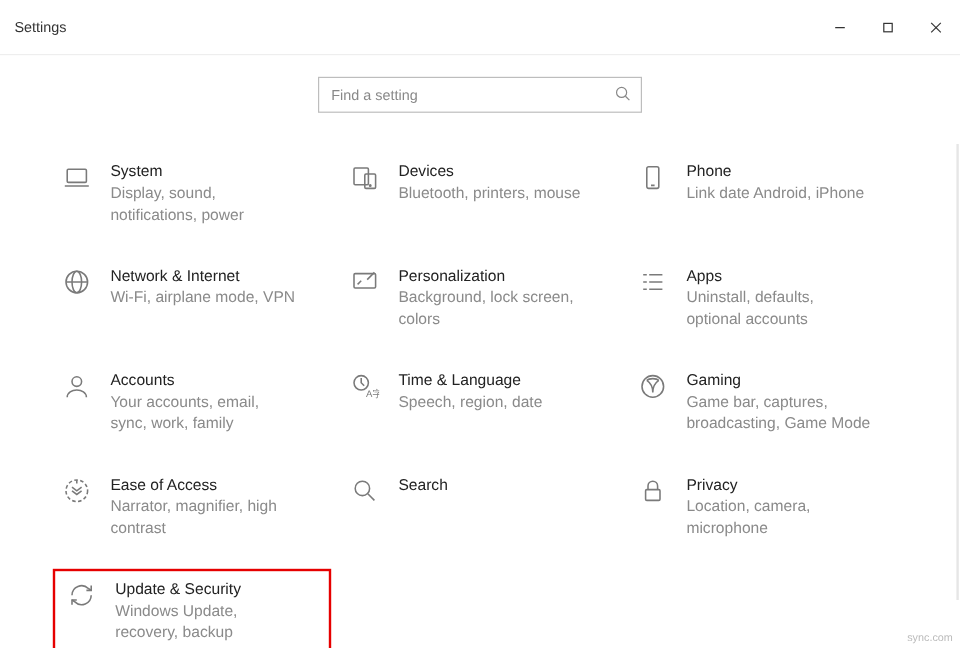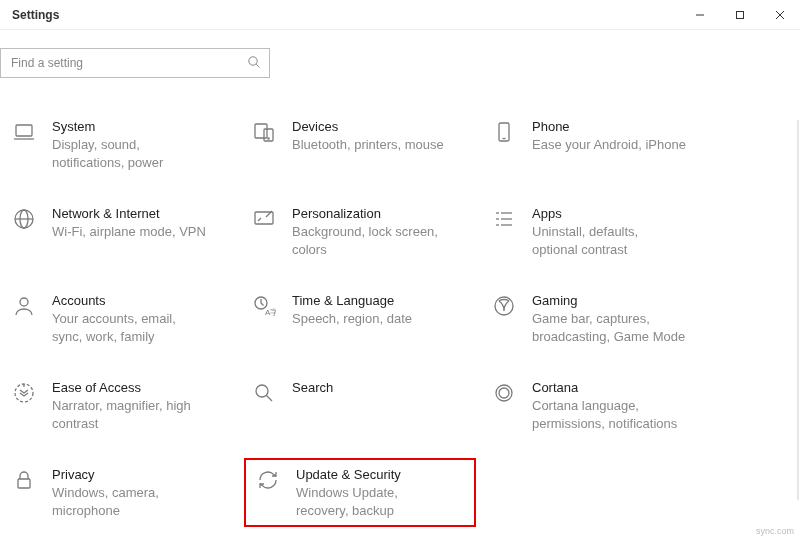--- a/index.html
+++ b/index.html
@@ -6,40 +6,40 @@
   body {
     font-family: "Segoe UI", -apple-system, sans-serif;
     background: #fff;
     width: 800px;
     height: 540px;
     overflow: hidden;
     font-size: 12px;
     color: #333;
   }
   .titlebar {
-    height: 30px;
+    height: 46px;
     display: flex;
     align-items: center;
     justify-content: space-between;
     padding: 0 0 0 12px;
     border-bottom: 1px solid #eee;
-    font-weight: bold;
   }
   .titlebar-title { font-size: 12px; color: #333; }
   .win-controls { display: flex; }
   .win-btn {
     width: 40px; height: 30px;
     display: flex; align-items: center; justify-content: center;
     color: #555;
   }
   .win-btn svg { width: 10px; height: 10px; stroke: #333; stroke-width: 1; fill: none; }
   .content {
     padding: 18px 0 0 0;
     display: flex;
     flex-direction: column;
+    align-items: center;
   }
   .searchbar {
     width: 270px;
     height: 30px;
     border: 1px solid #bdbdbd;
     display: flex;
     align-items: center;
     padding: 0 8px 0 10px;
     color: #888;
     margin-bottom: 40px;
@@ -161,21 +161,21 @@
 
     <div class="tile">
       <span class="tile-icon">
         <svg viewBox="0 0 24 24">
             <rect x="7" y="3" width="10" height="18" rx="1.5"></rect>
             <line x1="10.5" y1="18.5" x2="13.5" y2="18.5"></line>
           </svg>
       </span>
       <div class="tile-text">
         <div class="tile-title">Phone</div>
-        <div class="tile-desc">Ease your Android, iPhone</div>
+        <div class="tile-desc">Link date Android, iPhone</div>
       </div>
     </div>
 
     <div class="tile">
       <span class="tile-icon">
         <svg viewBox="0 0 24 24">
             <circle cx="12" cy="12" r="9"></circle>
             <ellipse cx="12" cy="12" rx="4" ry="9"></ellipse>
             <line x1="3" y1="12" x2="21" y2="12"></line>
           </svg>
@@ -206,21 +206,21 @@
             <line x1="4" y1="6" x2="7" y2="6"></line>
             <line x1="9" y1="6" x2="20" y2="6"></line>
             <line x1="4" y1="12" x2="7" y2="12"></line>
             <line x1="9" y1="12" x2="20" y2="12"></line>
             <line x1="4" y1="18" x2="7" y2="18"></line>
             <line x1="9" y1="18" x2="20" y2="18"></line>
           </svg>
       </span>
       <div class="tile-text">
         <div class="tile-title">Apps</div>
-        <div class="tile-desc">Uninstall, defaults, optional contrast</div>
+        <div class="tile-desc">Uninstall, defaults, optional accounts</div>
       </div>
     </div>
 
     <div class="tile">
       <span class="tile-icon">
         <svg viewBox="0 0 24 24">
             <circle cx="12" cy="8" r="4"></circle>
             <path d="M4 21c0-4 4-6 8-6s8 2 8 6"></path>
           </svg>
       </span>
@@ -276,43 +276,31 @@
         <svg viewBox="0 0 24 24">
             <circle cx="10" cy="10" r="6"></circle>
             <line x1="14.5" y1="14.5" x2="20" y2="20"></line>
           </svg>
       </span>
       <div class="tile-text">
         <div class="tile-title">Search</div>
       </div>
     </div>
 
-    <div class="tile">
-      <span class="tile-icon">
-        <svg viewBox="0 0 24 24">
-            <circle cx="12" cy="12" r="8"></circle>
-            <circle cx="12" cy="12" r="5"></circle>
-          </svg>
-      </span>
-      <div class="tile-text">
-        <div class="tile-title">Cortana</div>
-        <div class="tile-desc">Cortana language, permissions, notifications</div>
-      </div>
-    </div>
 
     <div class="tile">
       <span class="tile-icon">
         <svg viewBox="0 0 24 24">
             <rect x="6" y="11" width="12" height="9" rx="1"></rect>
             <path d="M8 11V8a4 4 0 0 1 8 0v3"></path>
           </svg>
       </span>
       <div class="tile-text">
         <div class="tile-title">Privacy</div>
-        <div class="tile-desc">Windows, camera, microphone</div>
+        <div class="tile-desc">Location, camera, microphone</div>
       </div>
     </div>
 
     <div class="tile highlighted">
       <span class="tile-icon">
         <svg viewBox="0 0 24 24">
             <path d="M4 12a8 8 0 0 1 13.6-5.6L20 8"></path>
             <path d="M20 4v4h-4"></path>
             <path d="M20 12a8 8 0 0 1-13.6 5.6L4 16"></path>
             <path d="M4 20v-4h4"></path>

